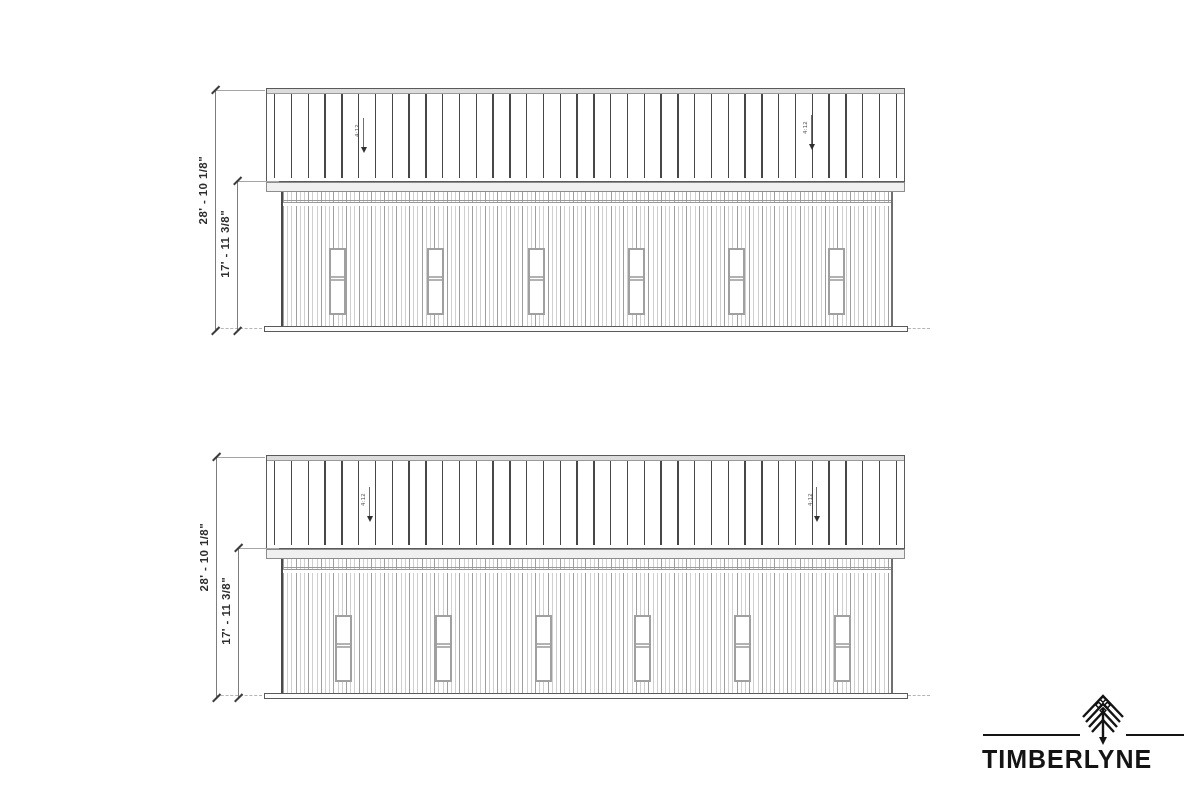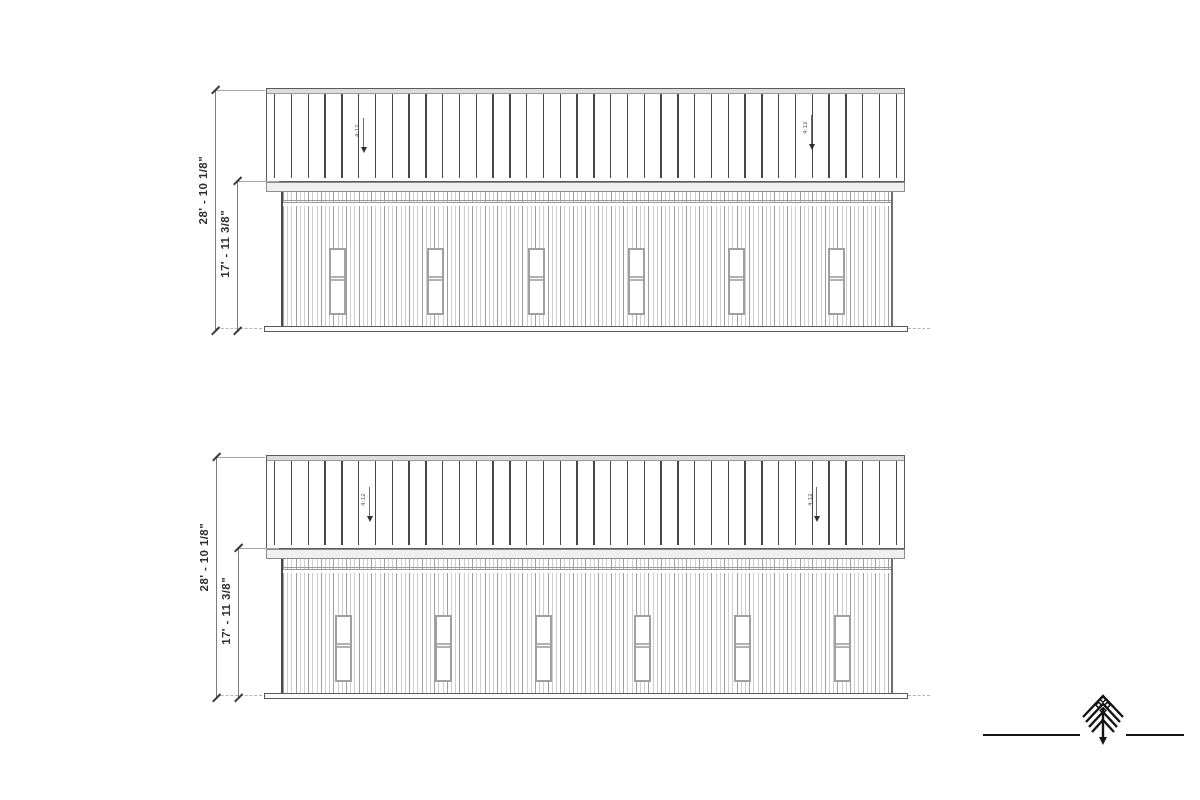--- a/index.html
+++ b/index.html
@@ -187,13 +187,14 @@
     <g fill="none" stroke="#141414" stroke-width="1.5">
       <rect x="21" y="5.4" width="4" height="4" transform="rotate(45 23 7.4)"></rect>
       <rect x="16.6" y="11" width="4" height="4" transform="rotate(45 18.6 13)"></rect>
       <rect x="25.4" y="11" width="4" height="4" transform="rotate(45 27.4 13)"></rect>
       <rect x="21" y="16.6" width="4" height="4" transform="rotate(45 23 18.6)"></rect>
     </g>
     <polygon points="19,45 27,45 23,53" fill="#141414"></polygon>
   </svg>
   <div class="logo-rule" style="left:3px;width:97px;"></div>
   <div class="logo-rule" style="left:146px;width:58px;"></div>
+  <div class="logo-text">TIMBERLYNE</div>
 </div>
 
 </body></html>

